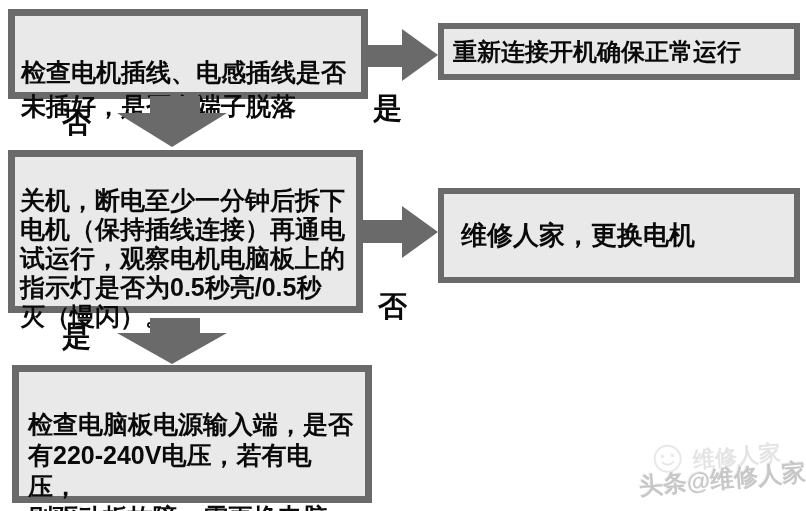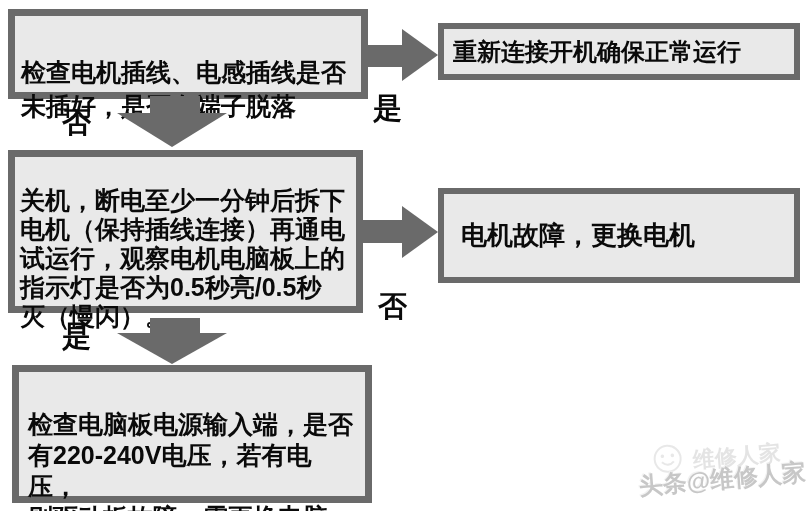--- a/index.html
+++ b/index.html
@@ -102,21 +102,21 @@
 试运行，观察电机电脑板上的
 指示灯是否为0.5秒亮/0.5秒
 灭（慢闪）。</span>
   </div>
 
   <div class="shaft ar2-shaft"></div>
   <div class="tri ar2-head"></div>
   <div class="branch-label lbl-no2">否</div>
 
   <div class="box box4">
-    <span class="txt">电机故障，更换电机</span>
+    <span class="txt">维修人家，更换电机</span>
   </div>
 
   <div class="shaft ad2-shaft"></div>
   <div class="tri ad2-head"></div>
   <div class="branch-label lbl-yes2">是</div>
 
   <div class="box box5">
     <span class="txt">检查电脑板电源输入端，是否
 有220-240V电压，若有电压，
 则驱动板故障，需更换电脑

